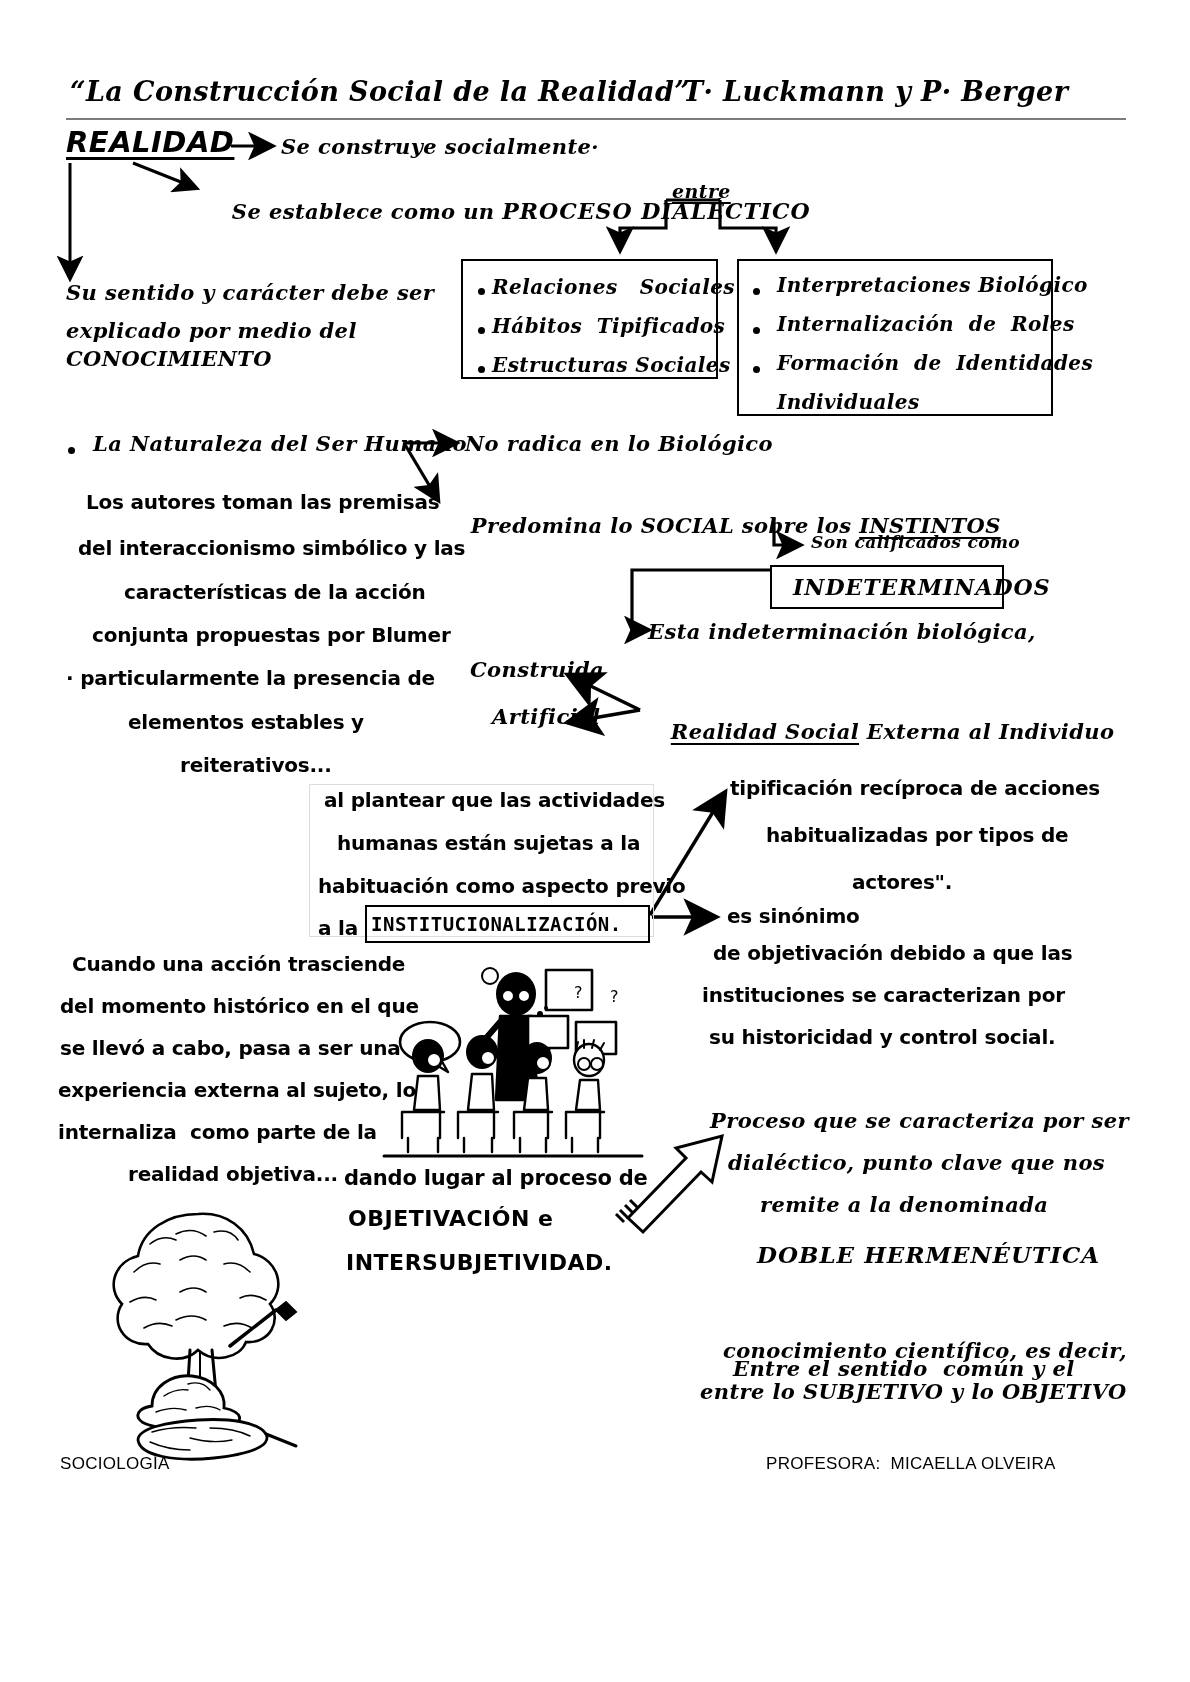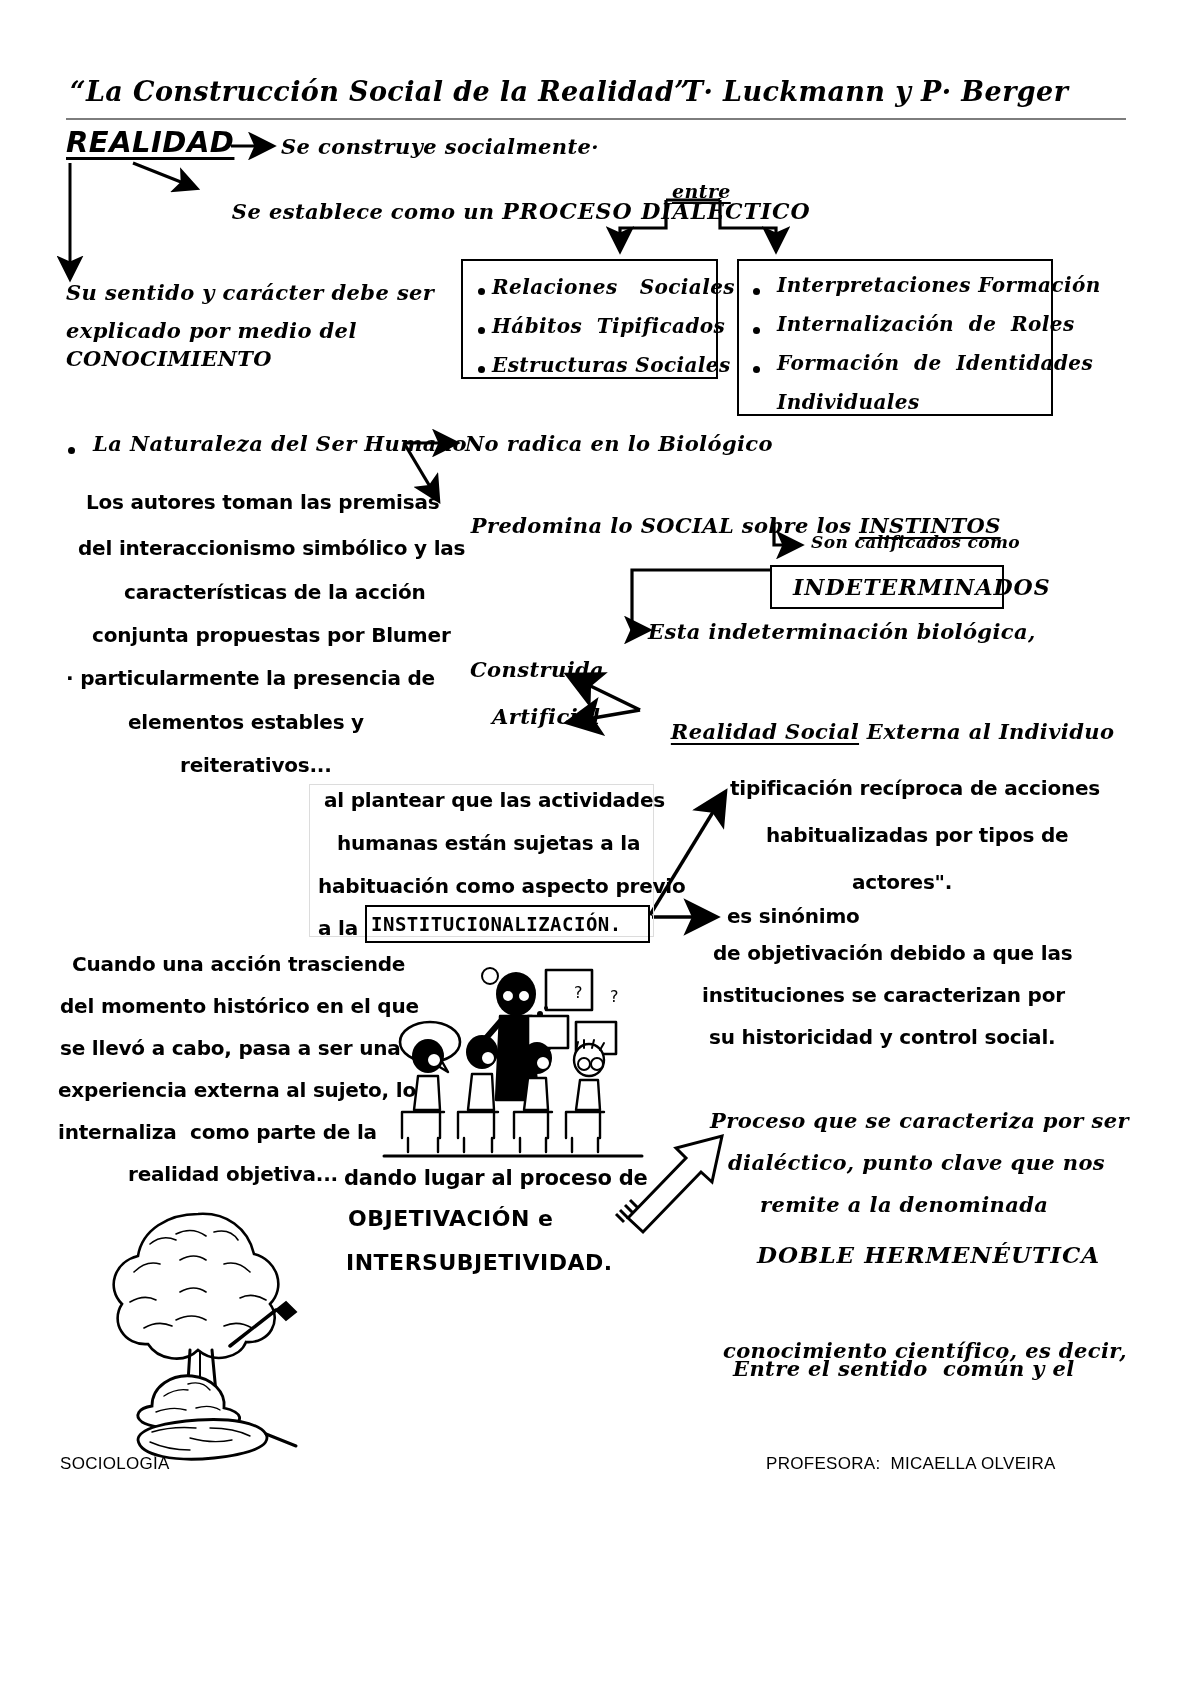--- a/index.html
+++ b/index.html
@@ -102,21 +102,21 @@
   <div class="box" style="left:461px;top:259px;width:257px;height:120px;"></div>
   <div class="bul" style="left:478px;top:288px;width:7px;height:7px;"></div>
   <div class="t hw-it" style="left:492px;top:277px;font-size:20px;">Relaciones   Sociales</div>
   <div class="bul" style="left:478px;top:327px;width:7px;height:7px;"></div>
   <div class="t hw-it" style="left:492px;top:316px;font-size:20px;">Hábitos  Tipificados</div>
   <div class="bul" style="left:478px;top:366px;width:7px;height:7px;"></div>
   <div class="t hw-it" style="left:492px;top:355px;font-size:20px;">Estructuras Sociales</div>
 
   <div class="box" style="left:737px;top:259px;width:316px;height:157px;"></div>
   <div class="bul" style="left:753px;top:288px;width:7px;height:7px;"></div>
-  <div class="t hw-it" style="left:777px;top:275px;font-size:20px;">Interpretaciones Formación</div>
+  <div class="t hw-it" style="left:777px;top:275px;font-size:20px;">Interpretaciones Biológico</div>
   <div class="bul" style="left:753px;top:327px;width:7px;height:7px;"></div>
   <div class="t hw-it" style="left:777px;top:314px;font-size:20px;">Internalización  de  Roles</div>
   <div class="bul" style="left:753px;top:366px;width:7px;height:7px;"></div>
   <div class="t hw-it" style="left:777px;top:353px;font-size:20px;">Formación  de  Identidades</div>
   <div class="t hw-it" style="left:777px;top:392px;font-size:20px;">Individuales</div>
 
   <div class="bul" style="left:68px;top:447px;width:7px;height:7px;"></div>
   <div class="t hw-it" style="left:93px;top:433px;font-size:21px;">La Naturaleza del Ser Humano</div>
   <div class="t hw-it" style="left:465px;top:433px;font-size:21px;">No radica en lo Biológico</div>
 
@@ -164,20 +164,21 @@
   <div class="t hw-pr" style="left:709px;top:1027px;font-size:20px;">su historicidad y control social.</div>
 
   <div class="t hw-it" style="left:710px;top:1110px;font-size:21px;">Proceso que se caracteriza por ser</div>
   <div class="t hw-it" style="left:728px;top:1152px;font-size:21px;">dialéctico, punto clave que nos</div>
   <div class="t hw-it" style="left:760px;top:1194px;font-size:21px;">remite a la denominada</div>
 
   <div class="t hw-it" style="left:757px;top:1243px;font-size:23px;letter-spacing:1px;">DOBLE HERMENÉUTICA</div>
 
   <div class="t hw-it" style="left:733px;top:1358px;font-size:21px;">Entre el sentido  común y el</div>
   <div class="t hw-it" style="left:723px;top:1340px;font-size:21px;">conocimiento científico, es decir,</div>
+  <div class="t hw-it" style="left:700px;top:1381px;font-size:21px;">entre lo SUBJETIVO y lo OBJETIVO</div>
 
   <div class="t hw-pr" style="left:72px;top:954px;font-size:20px;">Cuando una acción trasciende</div>
   <div class="t hw-pr" style="left:60px;top:996px;font-size:20px;">del momento histórico en el que</div>
   <div class="t hw-pr" style="left:60px;top:1038px;font-size:20px;">se llevó a cabo, pasa a ser una</div>
   <div class="t hw-pr" style="left:58px;top:1080px;font-size:20px;">experiencia externa al sujeto, lo</div>
   <div class="t hw-pr" style="left:58px;top:1122px;font-size:20px;">internaliza  como parte de la</div>
   <div class="t hw-pr" style="left:128px;top:1164px;font-size:20px;">realidad objetiva...</div>
 
   <div class="t hw-pr" style="left:344px;top:1168px;font-size:21px;">dando lugar al proceso de</div>
   <div class="t hw-pr" style="left:348px;top:1208px;font-size:22px;letter-spacing:.5px;">OBJETIVACIÓN e</div>

